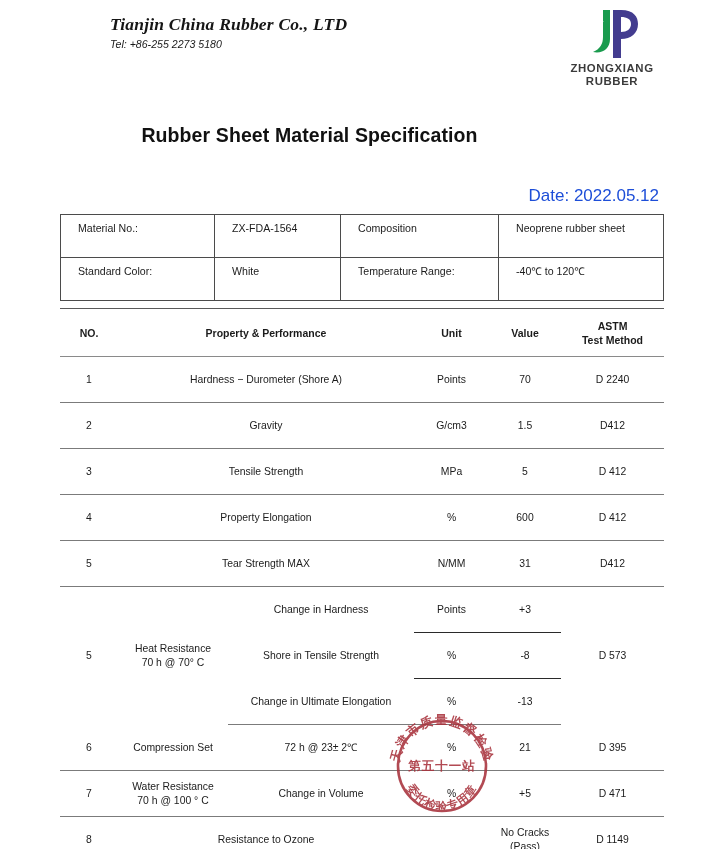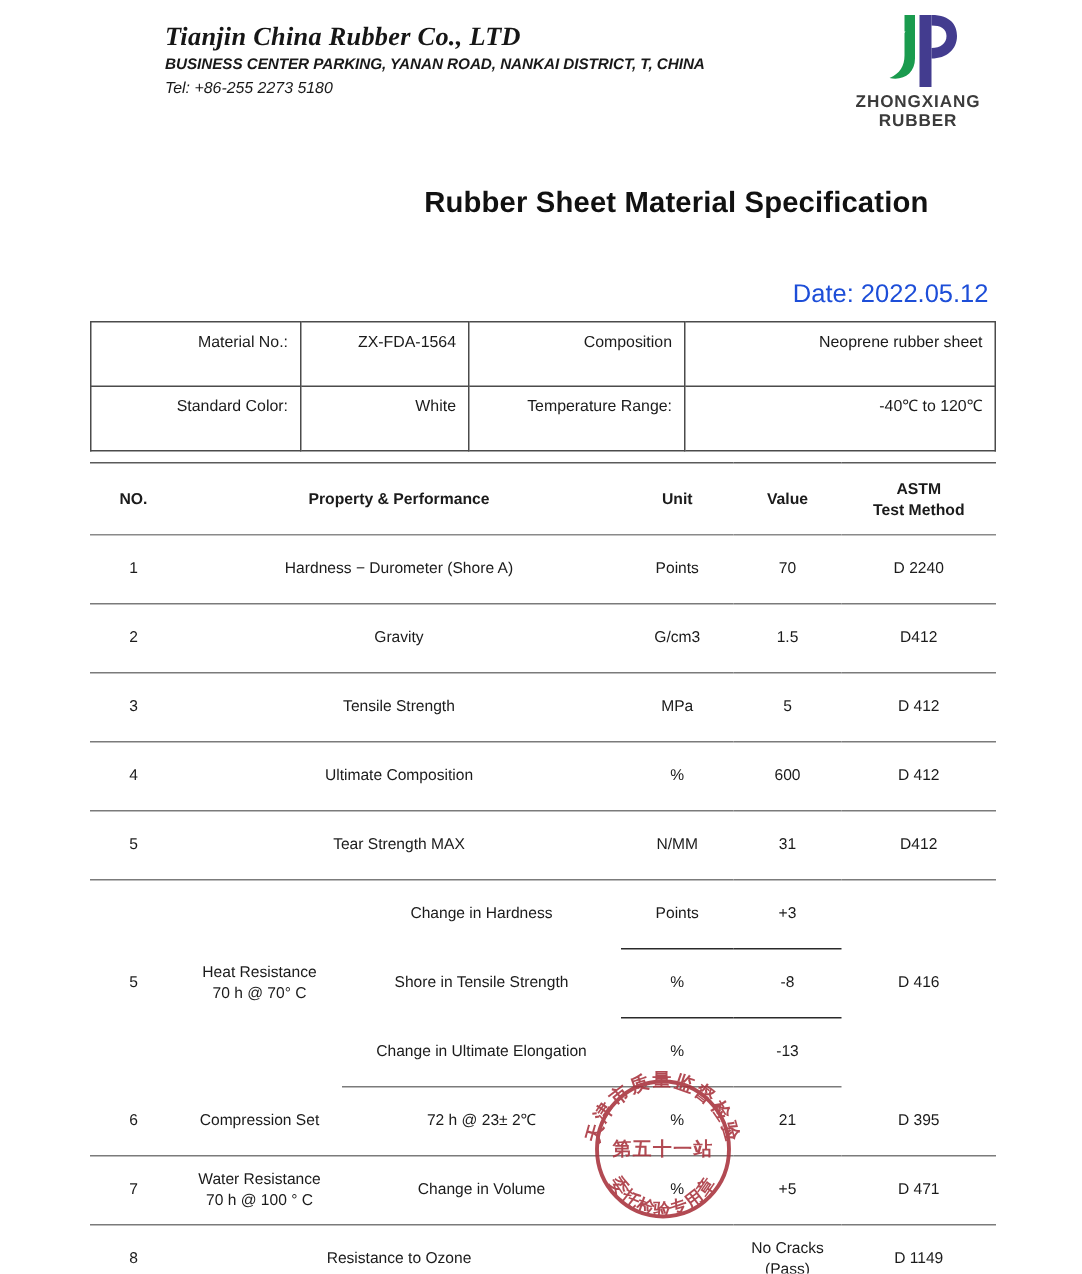--- a/index.html
+++ b/index.html
@@ -79,21 +79,21 @@
     color: #3b3b3b;
     line-height: 1.18;
   }
 
   
   .doc-title {
     position: absolute;
     left: 0;
     top: 124px;
     width: 619px;
-    text-align: right;
+    text-align: center;
     font-family: "Liberation Sans", sans-serif;
     font-weight: bold;
     font-size: 19.5px;
     letter-spacing: .1px;
     color: #111;
   }
   .doc-date {
     position: absolute;
     right: 62px;
     top: 186px;
@@ -106,26 +106,25 @@
   .info-table {
     position: absolute;
     left: 60px;
     top: 214px;
     width: 604px;
     border-collapse: collapse;
     font-size: 10.6px;
   }
   .info-table td {
     border: 1px solid #4b4b4b;
-    padding: 7px 8px 7px 3px;
+    padding: 7px 8px 7px 17px;
     vertical-align: top;
     height: 28px;
     color: #1b1b1b;
     line-height: 1.25;
-    text-align: right;
   }
   .c-label { width: 128px; }
   .c-val1  { width: 100px; margin-left: 28px; }
   .c-label2 { width: 132px; }
 
   
   .spec-table {
     position: absolute;
     left: 60px;
     top: 308px;
@@ -178,21 +177,20 @@
     opacity: .88;
   }
 </style>
 </head>
 <body>
 
 <div class="page">
 
   <div class="letterhead">
     <div class="company-name">Tianjin China Rubber Co., LTD</div>
-    <div class="company-addr">BUSINESS CENTER PARKING, YANAN ROAD, NANKAI DISTRICT, T, CHINA</div>
     <div class="company-line">Tel: +86-255 2273 5180</div>
   </div>
 
   <div class="logo-block">
     <svg class="logo-mark" width="64" height="52" viewBox="0 0 64 52">
 
       <path d="M30 2 L30 31 C30 41 22 46 13 44 C20 41 23 36 23 29 L23 14 Z" fill="#1a9b4e"></path>
       <path d="M23 2 L30 2 L30 13 L23 13 Z" fill="#1a9b4e"></path>
 
       <path d="M33 2 L33 50 L41 50 L41 2 Z" fill="#433c8f"></path>
@@ -255,21 +253,21 @@
       </tr>
       <tr class="body-row">
         <td class="col-no">3</td>
         <td colspan="2">Tensile Strength</td>
         <td class="col-unit">MPa</td>
         <td class="col-value">5</td>
         <td class="col-astm">D 412</td>
       </tr>
       <tr class="body-row">
         <td class="col-no">4</td>
-        <td colspan="2">Ultimate Composition</td>
+        <td colspan="2">Property Elongation</td>
         <td class="col-unit">%</td>
         <td class="col-value">600</td>
         <td class="col-astm">D 412</td>
       </tr>
       <tr class="body-row">
         <td class="col-no">5</td>
         <td colspan="2">Tear  Strength MAX</td>
         <td class="col-unit">N/MM</td>
         <td class="col-value">31</td>
         <td class="col-astm">D412</td>
@@ -277,21 +275,21 @@
 
       <tr>
         <td class="col-no no-div" rowspan="3">5</td>
         <td class="col-prop no-div two-line" rowspan="3">
           <div>Heat Resistance</div>
           <div>70 h @ 70° C</div>
         </td>
         <td class="col-sub sub-cell no-div">Change in Hardness</td>
         <td class="col-unit sub-cell inner-div">Points</td>
         <td class="col-value sub-cell inner-div">+3</td>
-        <td class="col-astm no-div" rowspan="3">D 416</td>
+        <td class="col-astm no-div" rowspan="3">D 573</td>
       </tr>
 
       <tr>
         <td class="col-sub sub-cell no-div">Shore in Tensile Strength</td>
         <td class="col-unit sub-cell inner-div">%</td>
         <td class="col-value sub-cell inner-div">-8</td>
       </tr>
 
       <tr class="body-row">
         <td class="col-sub sub-cell">Change in Ultimate  Elongation</td>

